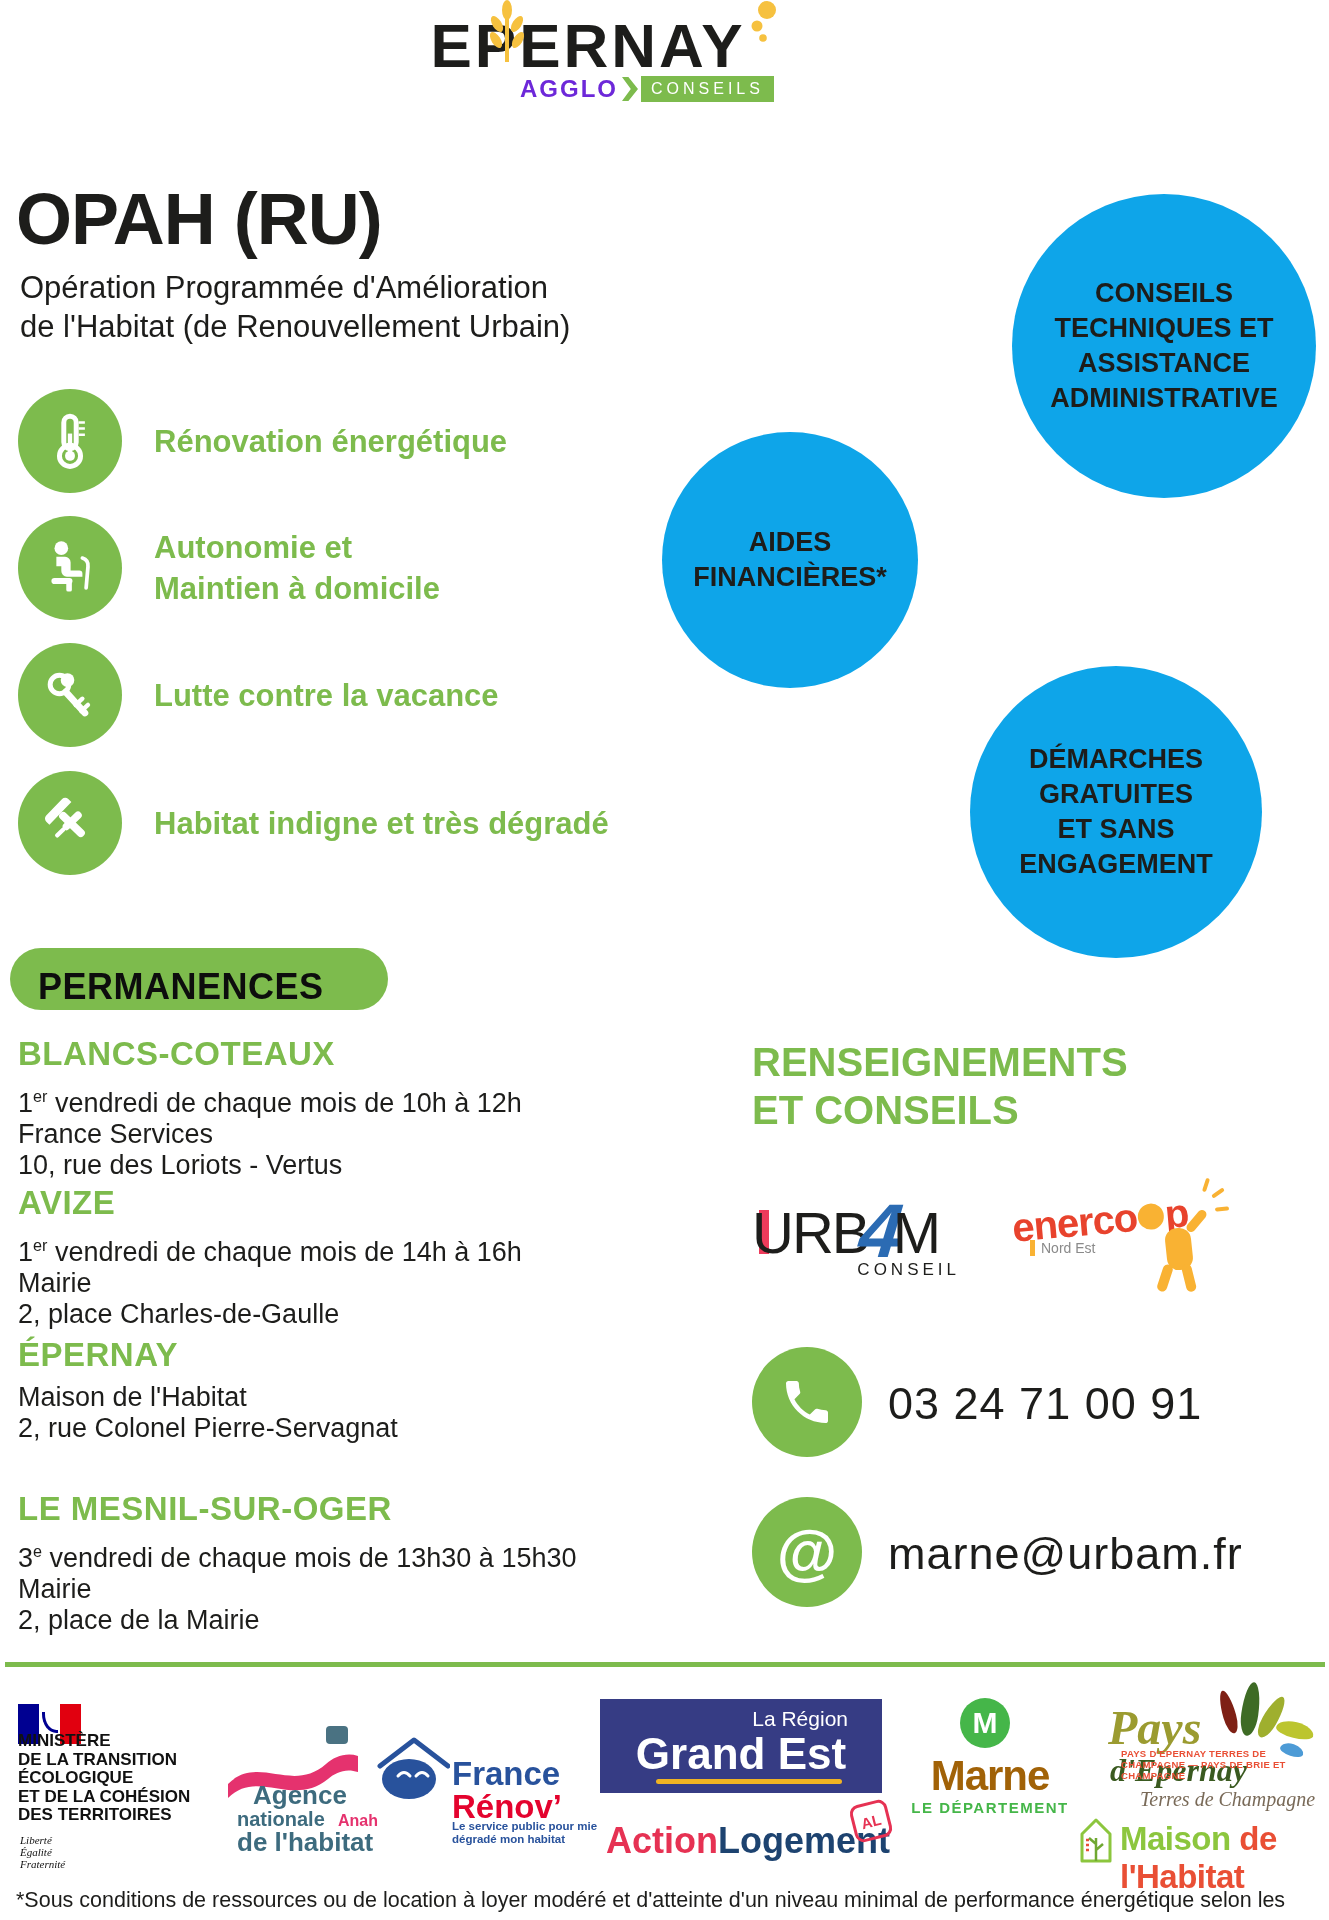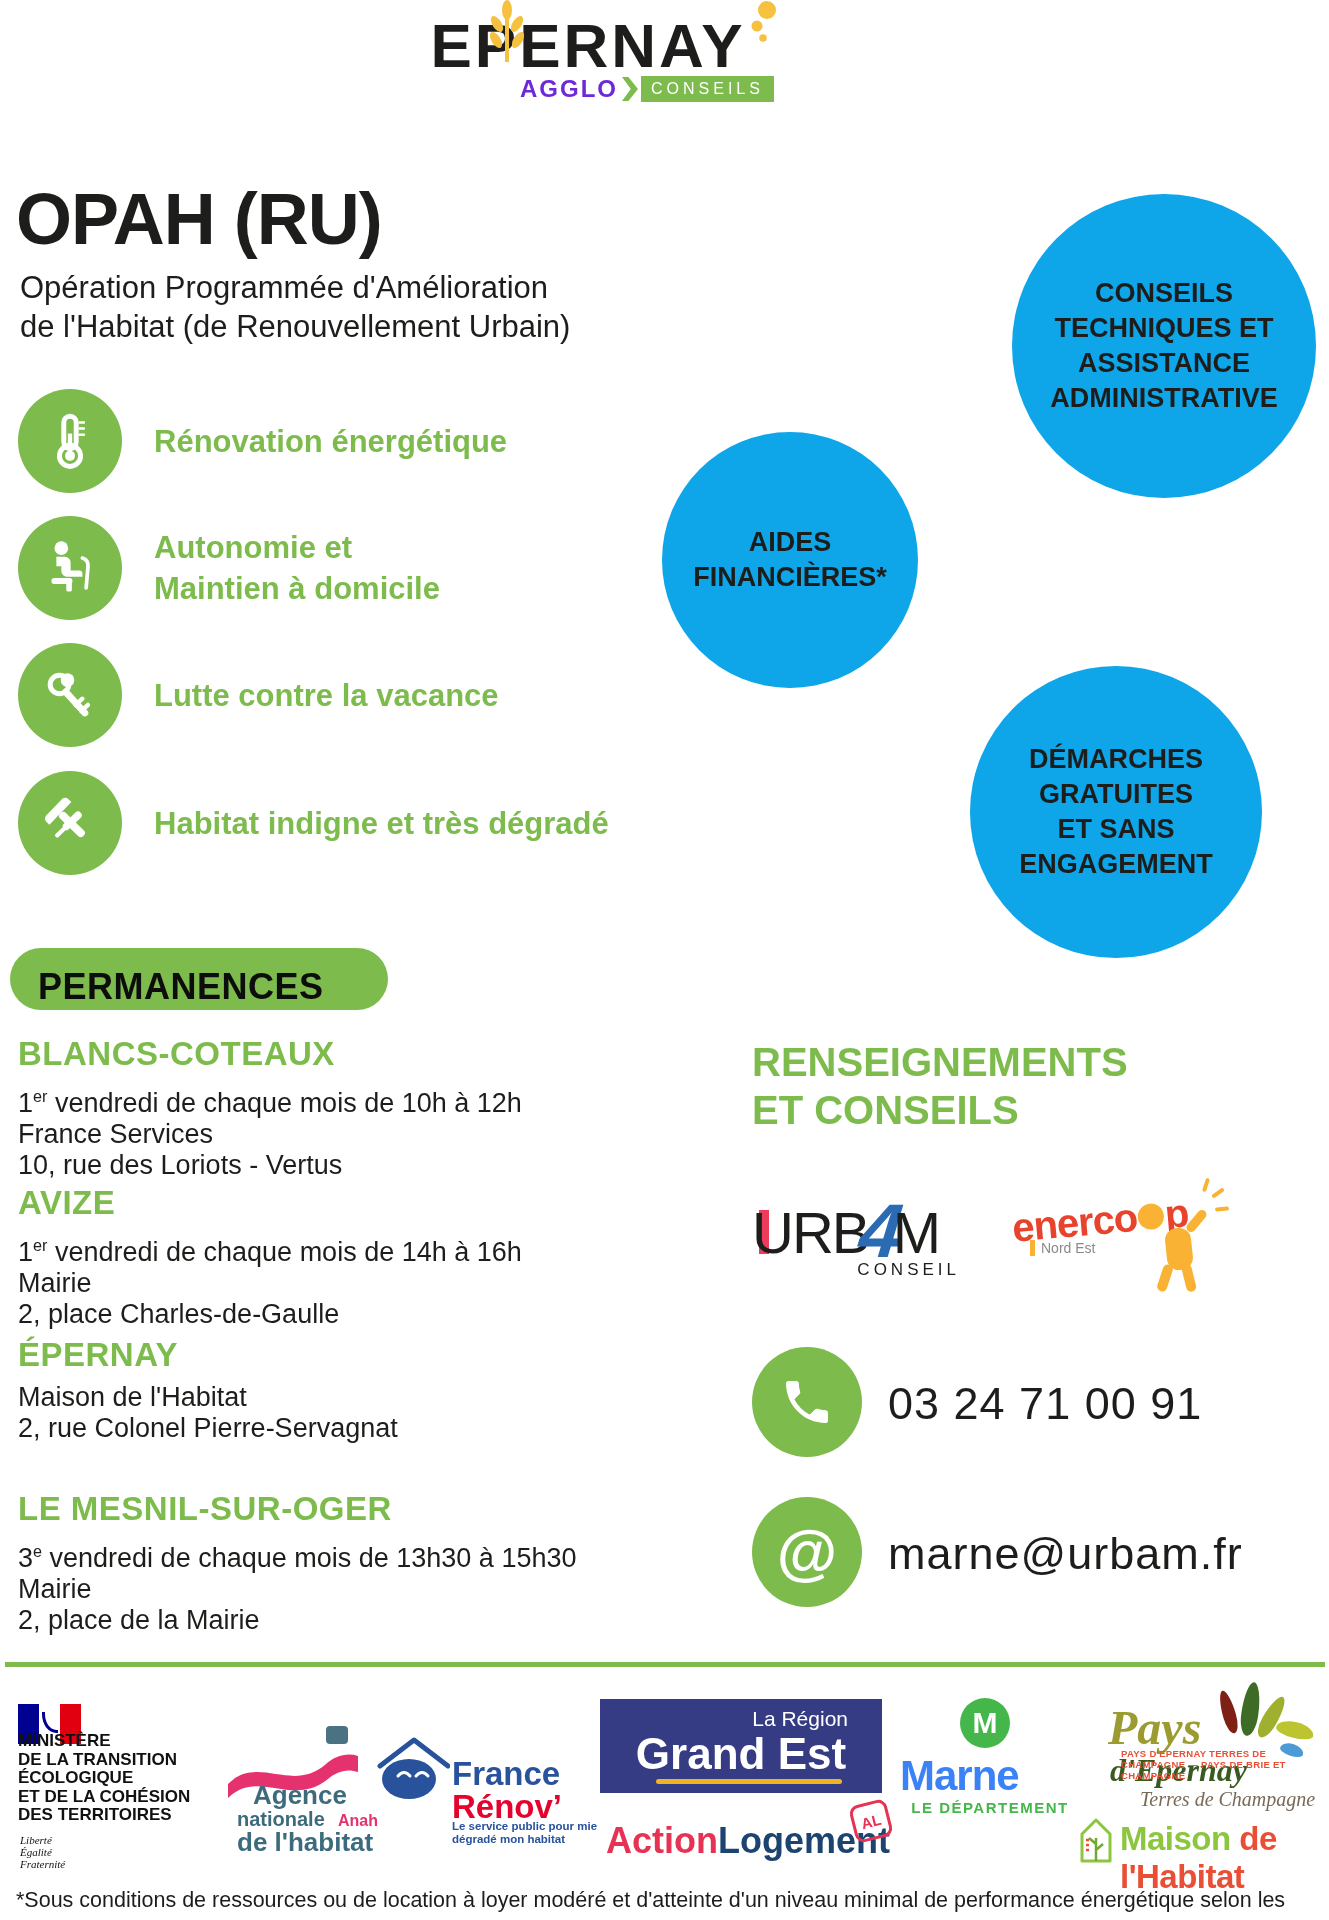--- a/index.html
+++ b/index.html
@@ -104,21 +104,21 @@
   .ge-l2{position:absolute;left:0;right:0;top:30px;text-align:center;color:#fff;font-size:44px;font-weight:800;}
   .ge-bar{position:absolute;left:56px;top:80px;width:186px;height:5px;background:#F0B323;border-radius:3px;}
   .al-text{left:606px;top:1820px;font-size:36px;font-weight:700;}
   .al-a{color:#E63253;} .al-l{color:#1D4370;}
   .al-badge{left:852px;top:1802px;width:32px;height:32px;border:3px solid #E63253;border-radius:9px;
     transform:rotate(-14deg);display:flex;align-items:center;justify-content:center;
     font-size:15px;font-weight:800;color:#E63253;}
 
   .marne-circle{left:960px;top:1698px;width:50px;height:50px;border-radius:50%;background:#45B649;
     display:flex;align-items:center;justify-content:center;color:#fff;font-size:30px;font-weight:800;}
-  .marne-name{left:900px;top:1752px;width:180px;color:#3b82f6;
+  .marne-name{left:900px;top:1752px;width:180px;text-align:center;color:#a16207;
     font-size:42px;font-weight:800;letter-spacing:-1px;}
   .marne-sub{left:900px;top:1799px;width:180px;text-align:center;color:#45B649;
     font-size:15px;font-weight:800;letter-spacing:1.5px;}
 
   .pays-l1{left:1108px;top:1700px;font-size:48px;font-style:italic;font-weight:700;
     font-family:"Liberation Serif",serif;color:#9B9B30;}
   .pays-l2{left:1110px;top:1752px;font-size:32px;font-style:italic;font-weight:700;
     font-family:"Liberation Serif",serif;color:#3A5A20;}
   .pays-l3{left:1140px;top:1788px;font-size:20px;font-style:italic;
     font-family:"Liberation Serif",serif;color:#796A58;}

